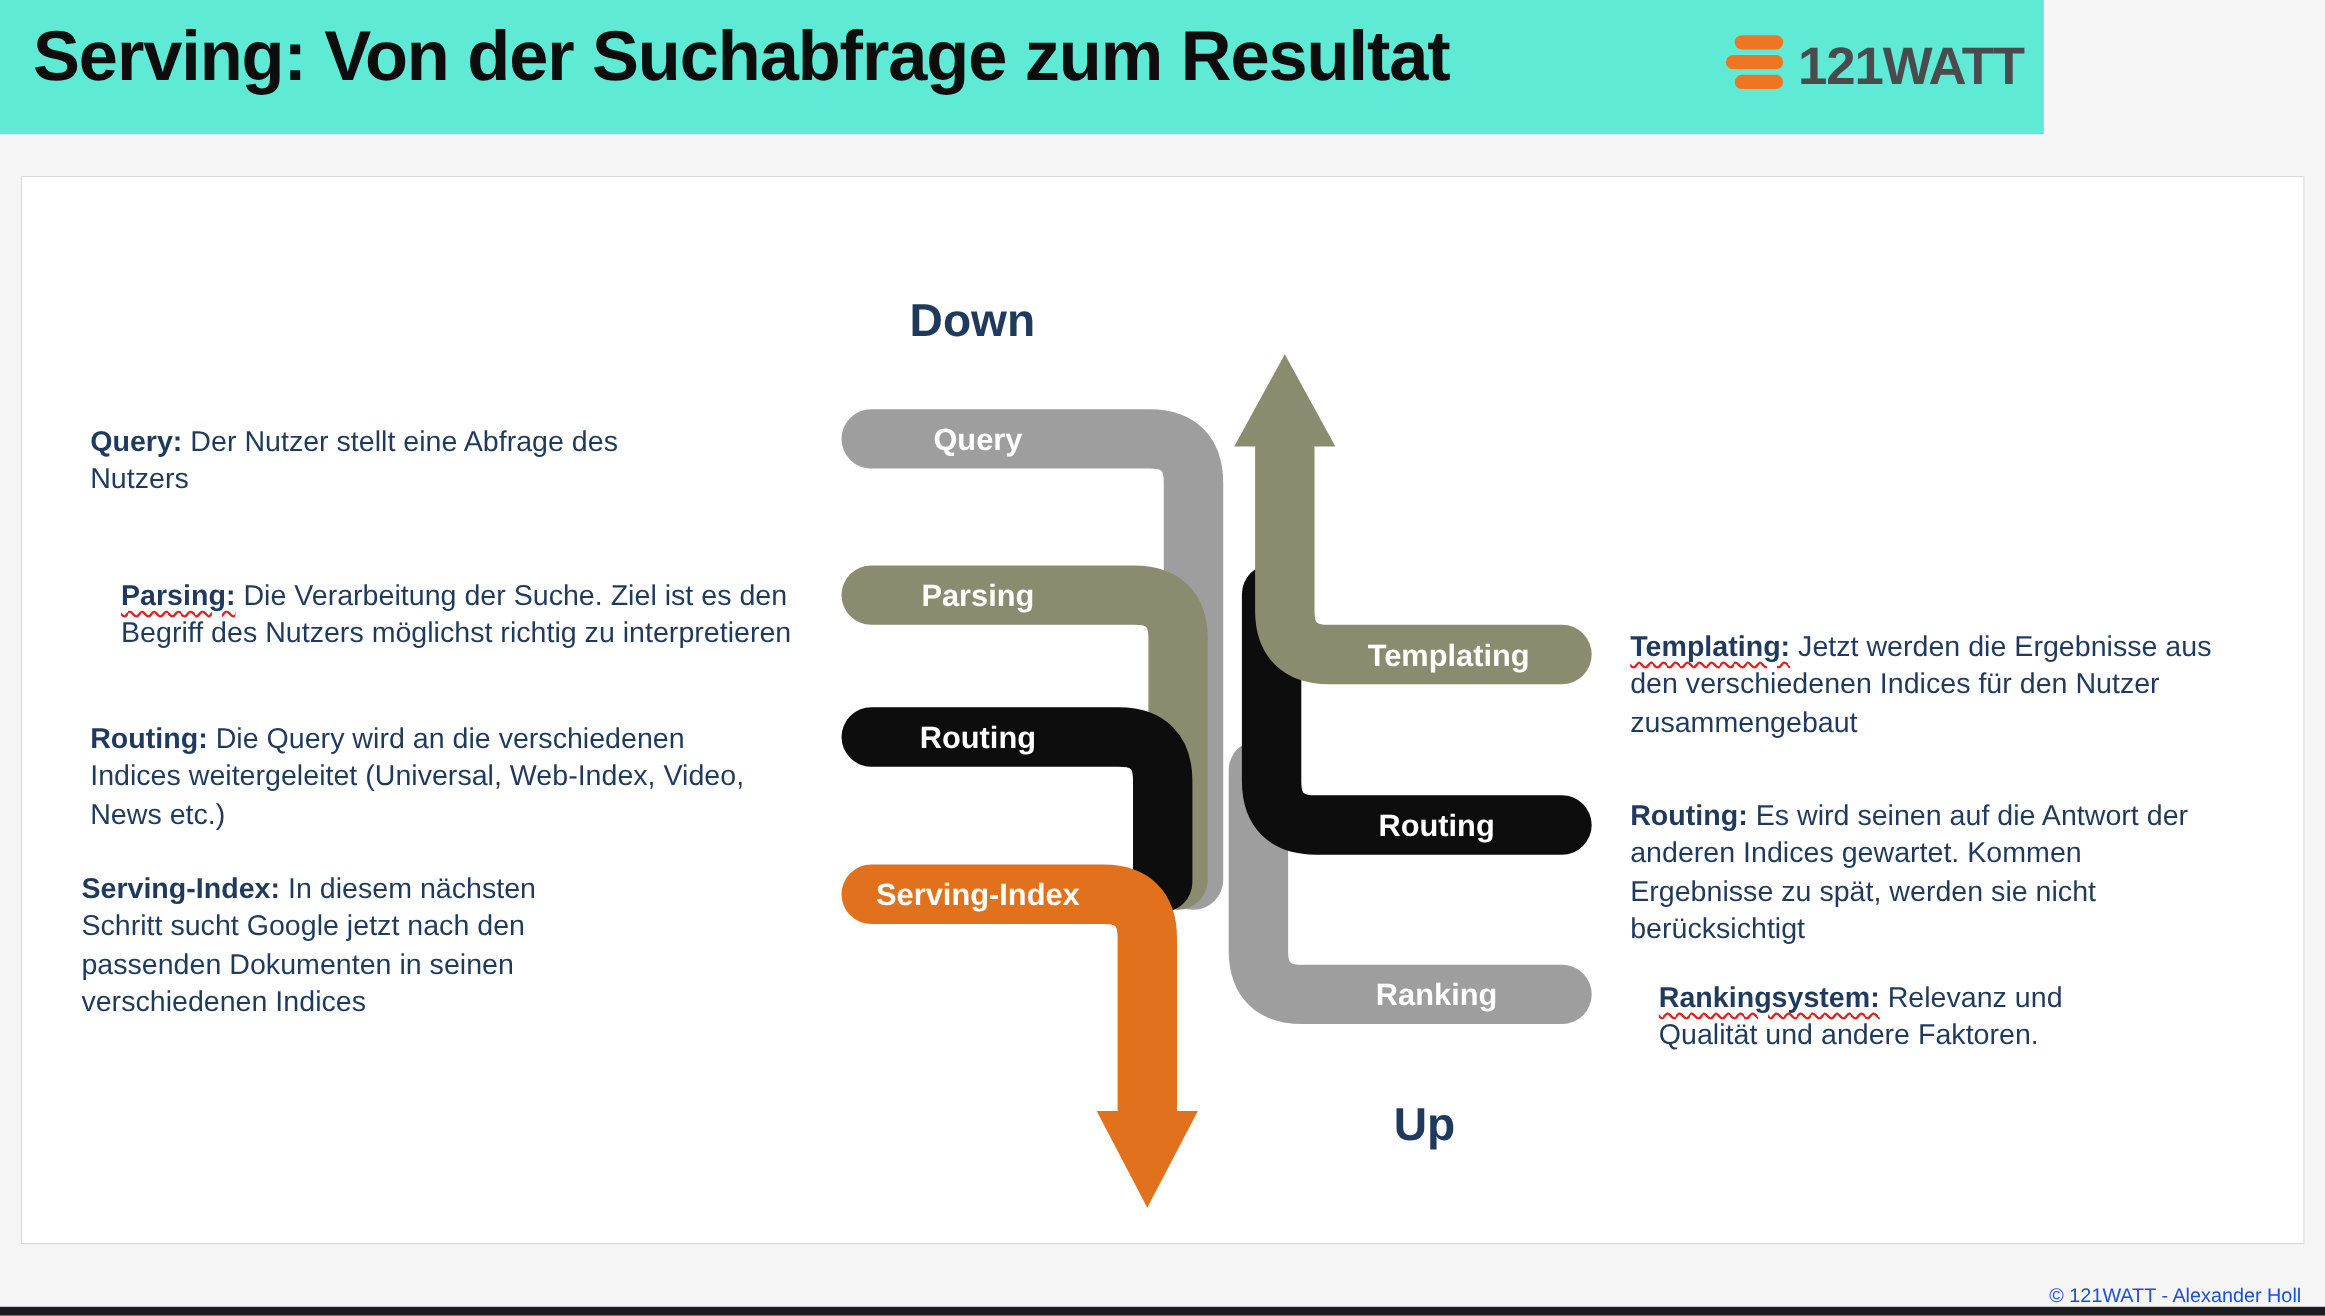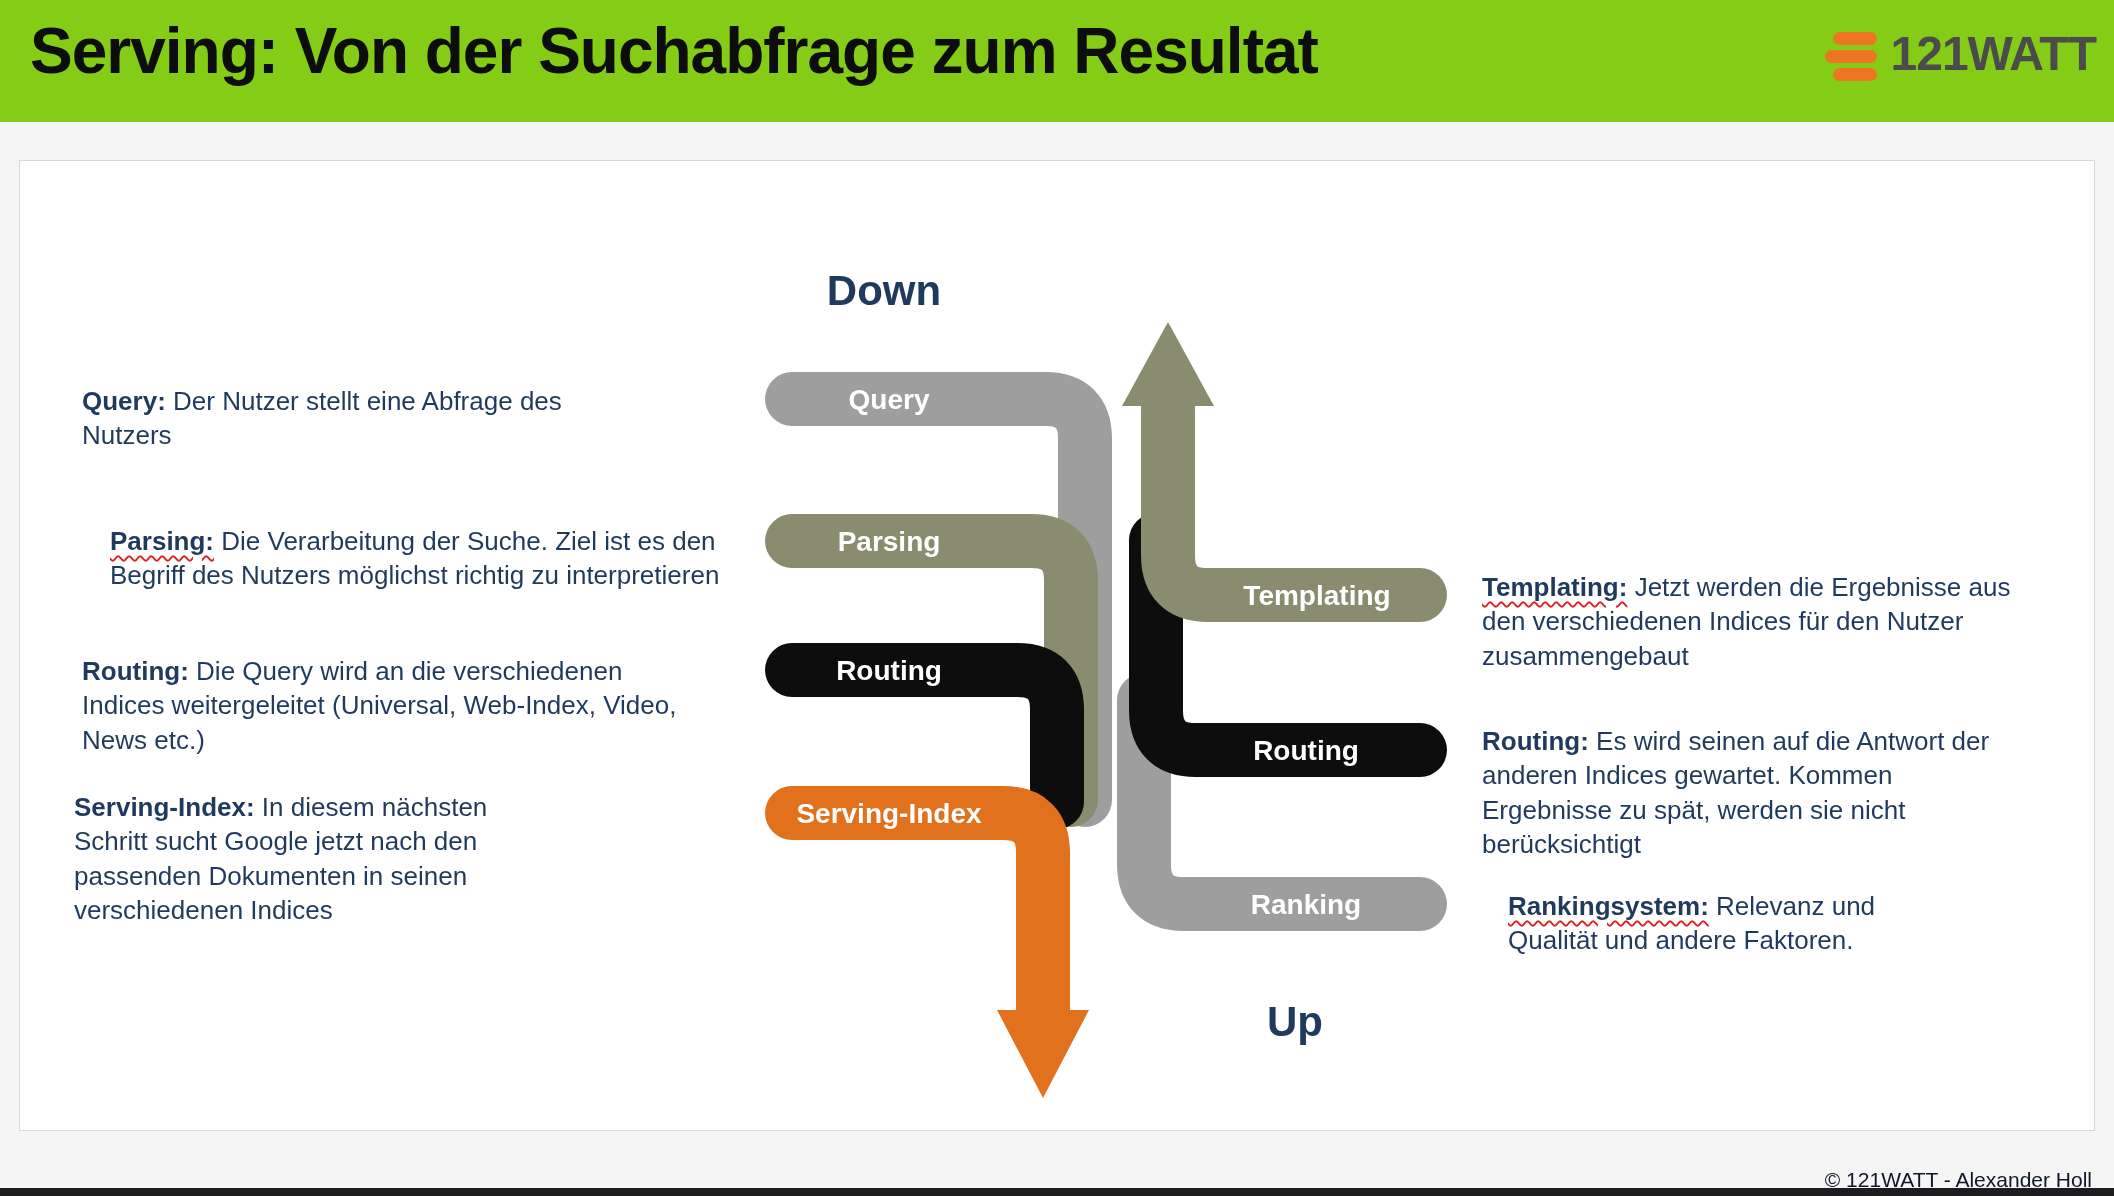--- a/index.html
+++ b/index.html
@@ -5,43 +5,43 @@
   html,body{margin:0;padding:0;}
   body{
     width:2114px;height:1196px;
     position:relative;
     background:#f5f5f6;
     font-family:"Liberation Sans", sans-serif;
     overflow:hidden;
     -webkit-font-smoothing:antialiased;
   }
   .header{
-    position:absolute;left:0;top:0;width:2114px;height:122px;
-    background:#84cc16;
+    position:absolute;left:0;top:0;width:1858px;height:122px;
+    background:#5eead4;
   }
   .page-title{
     position:absolute;left:30px;top:14px;
     font-size:64px;font-weight:700;letter-spacing:-1px;color:#0d0d0d;
     white-space:nowrap;
   }
   .logo{
     position:absolute;right:18px;top:26px;
-    display:flex;align-items:flex-start;gap:10px;
+    display:flex;align-items:flex-end;gap:10px;
   }
   .logo-mark{display:block;}
   .logo-text{
     font-size:48px;font-weight:700;color:#4b4b4d;letter-spacing:-1px;
   }
   .card{
     position:absolute;left:19px;top:160px;width:2076px;height:971px;
     background:#ffffff;border:1px solid #d8d8d8;box-sizing:border-box;
   }
   .footer{
     position:absolute;right:22px;top:1168px;
-    font-size:21px;color:#0f172a;
+    font-size:18px;color:#1d4ed8;
   }
   .bottom-bar{
     position:absolute;left:0;bottom:0;width:2114px;height:8px;background:#1d1d20;
   }
   svg.flow{position:absolute;left:0;top:0;}
   .pill-text{
     fill:#ffffff;
     font-family:"Liberation Sans", sans-serif;
     font-size:28px;font-weight:700;
     text-anchor:middle;

